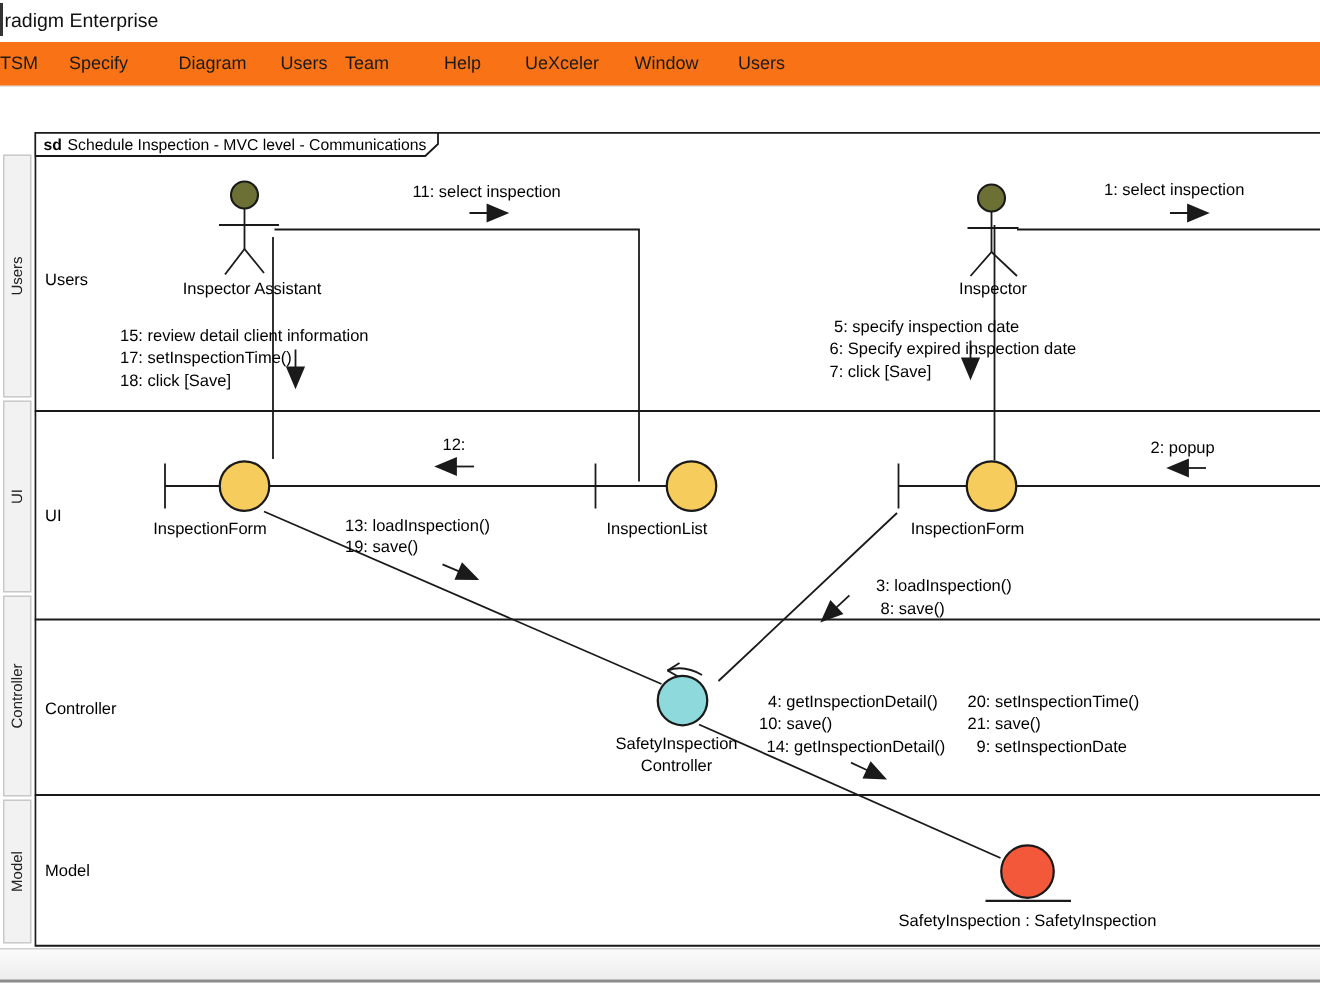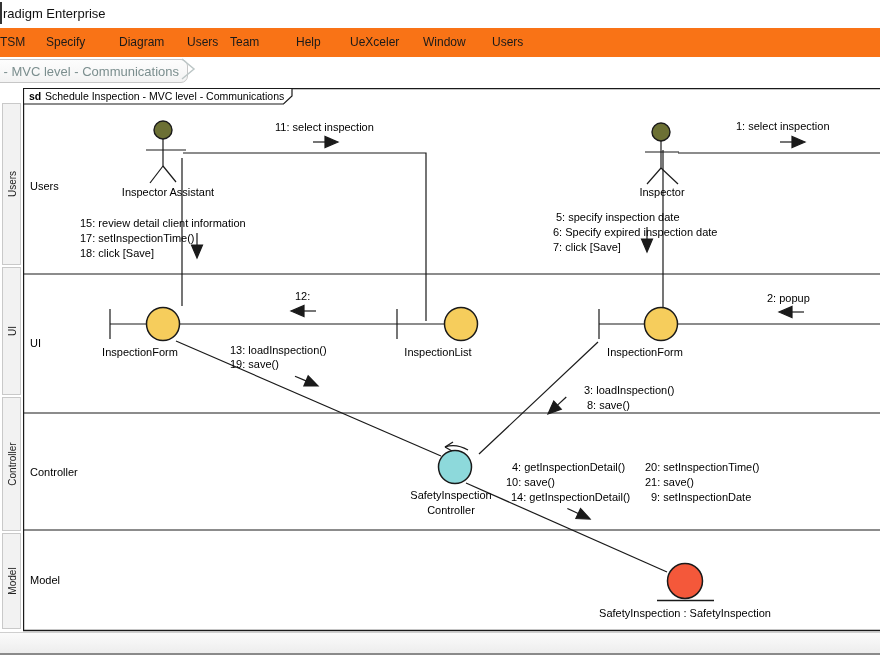--- a/index.html
+++ b/index.html
@@ -47,28 +47,20 @@
     <span class="menu-item" style="left:46px">Specify</span>
     <span class="menu-item" style="left:119px">Diagram</span>
     <span class="menu-item" style="left:187px">Users</span>
     <span class="menu-item" style="left:230px">Team</span>
     <span class="menu-item" style="left:296px">Help</span>
     <span class="menu-item" style="left:350px">UeXceler</span>
     <span class="menu-item" style="left:423px">Window</span>
     <span class="menu-item" style="left:492px">Users</span>
   </div>
 
-  <div class="tabrow">
-    <div class="tab">
-      <span>- MVC level - Communications</span>
-    </div>
-    <svg class="tab-chevron" width="17" height="24">
-      <polyline points="1,1 13,11 1,21" fill="none" stroke="#bcc6c6" stroke-width="1.5"></polyline>
-    </svg>
-  </div>
 
   <div class="strip" style="top:103px;height:162px">
     <span>Users</span>
   </div>
   <div class="strip" style="top:267px;height:128px">
     <span>UI</span>
   </div>
   <div class="strip" style="top:397px;height:134px">
     <span>Controller</span>
   </div>

